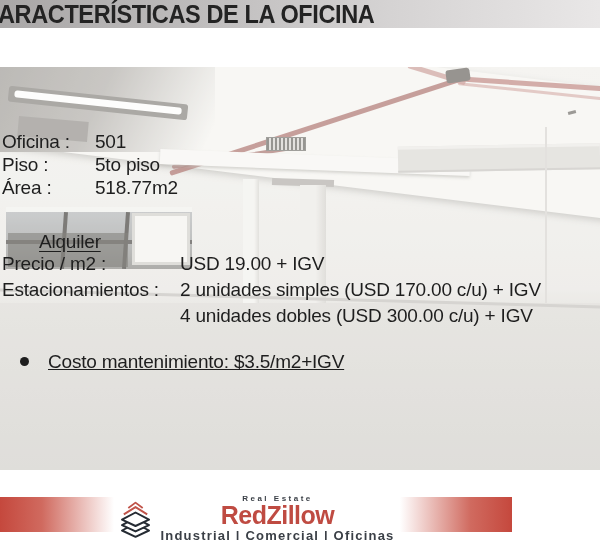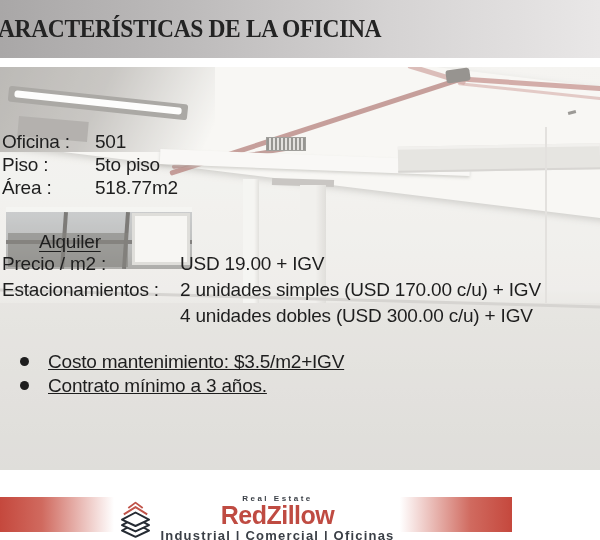--- a/index.html
+++ b/index.html
@@ -2,23 +2,23 @@
 <html><head>
 <meta charset="utf-8">
 <style>
   * { margin:0; padding:0; box-sizing:border-box; }
   html,body { width:600px; height:540px; overflow:hidden; }
   body { font-family:"Liberation Sans", sans-serif; background:#ffffff; }
   .slide { position:relative; width:600px; height:540px; background:#ffffff; overflow:hidden; }
 
   
   .header {
-    position:absolute; left:0; top:0; width:600px; height:58px;
+    position:absolute; left:0; top:0; width:600px; height:28px;
     background:linear-gradient(90deg,#a9a7a7 0%, #bcbaba 30%, #d5d3d3 65%, #e9e7e7 100%);
-    display:flex; align-items:center;font-family:Liberation Serif, serif;
+    display:flex; align-items:center;
   }
   .header h1 {
     font-size:25px; font-weight:700; color:#232323; white-space:nowrap;
     letter-spacing:-0.4px; transform:scaleX(0.94); transform-origin:left center;
     margin-left:-2px;
   }
 
   
   .photo {
     position:absolute; left:0; top:67px; width:600px; height:403px; overflow:hidden;
@@ -160,24 +160,20 @@
       <span>2 unidades simples (USD 170.00 c/u) + IGV</span>
     </div>
     <div class="row r-estac2">
       <span>4 unidades dobles (USD 300.00 c/u) + IGV</span>
     </div>
 
     <div class="bullet-row b1">
       <span class="dot"></span>
       <span>Costo mantenimiento: $3.5/m2+IGV</span>
     </div>
-    <div class="bullet-row b2">
-      <span class="dot"></span>
-      <span>Contrato mínimo a 3 años.</span>
-    </div>
   </div>
 
   <div class="footer">
     <div class="bar bar-left"></div>
     <div class="bar bar-right"></div>
     <div class="logo">
       <span>
         <svg width="36" height="42" viewBox="0 0 40 46">
           <path d="M20 30 L35 38 L20 45 L5 38 Z" fill="#ffffff" stroke="#252b33" stroke-width="2.2" stroke-linejoin="round"></path>
           <path d="M20 24 L35 32 L20 39 L5 32 Z" fill="#ffffff" stroke="#252b33" stroke-width="2.2" stroke-linejoin="round"></path>

